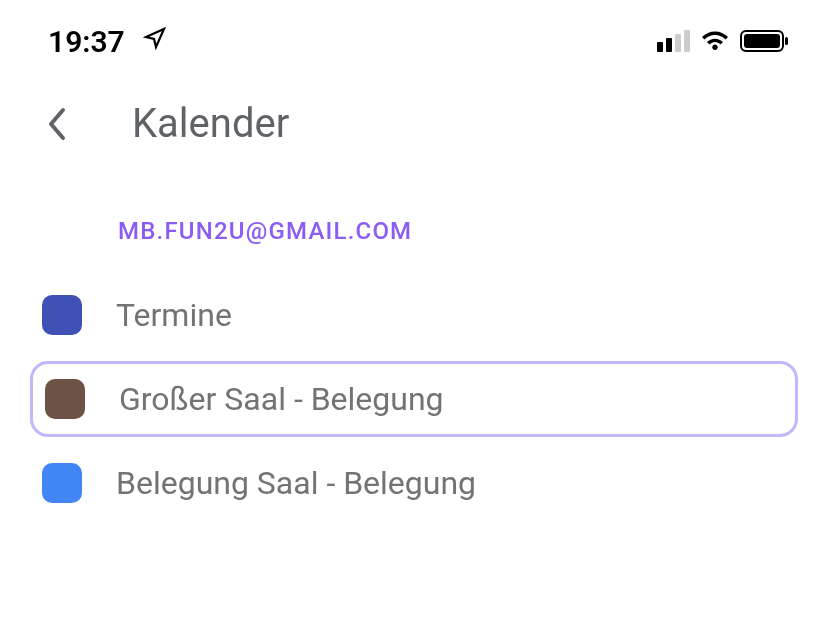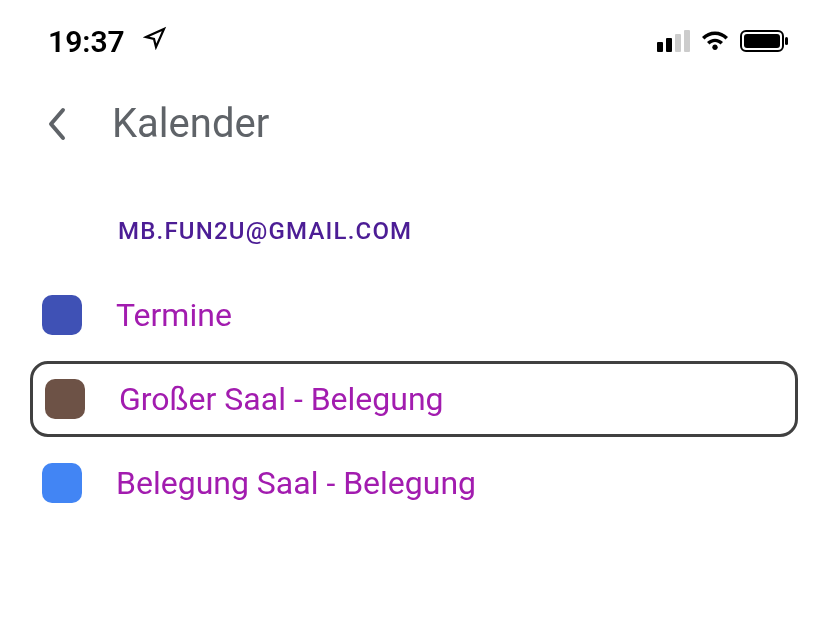--- a/index.html
+++ b/index.html
@@ -77,21 +77,21 @@
     .battery-icon svg {
       width: 50px;
       height: 24px;
       display: block;
     }
     
     .header {
       display: flex;
       align-items: center;
       padding: 30px 42px 20px 42px;
-      gap: 40px;
+      gap: 60px;
     }
     
     .back-button {
       color: #5f6368;
       display: flex;
       align-items: center;
       justify-content: center;
       width: 30px;
       cursor: pointer;
     }
@@ -105,57 +105,57 @@
     .page-title {
       font-size: 40px;
       font-weight: 400;
       color: #5f6368;
     }
     
     .section-header {
       padding: 50px 0 30px 118px;
       font-size: 24px;
       font-weight: 500;
-      color: #4c1d95;
+      color: #8b5cf6;
       letter-spacing: 1.2px;
     }
     
     .calendar-list {
       display: flex;
       flex-direction: column;
     }
     
     .calendar-item {
       display: flex;
       align-items: center;
       padding: 20px 42px 20px 42px;
       gap: 34px;
       cursor: pointer;
       position: relative;
     }
     
     .calendar-item.highlighted {
-      border: 3px solid #404040;
+      border: 3px solid #c4b5fd;
       border-radius: 18px;
       margin: 6px 30px;
       padding: 15px 12px 15px 12px;
       gap: 34px;
     }
     
     .color-swatch {
       width: 40px;
       height: 40px;
       border-radius: 10px;
       flex-shrink: 0;
     }
     
     .calendar-label {
       font-size: 32px;
       font-weight: 400;
-      color: #a21caf;
+      color: #737373;
     }
   </style>
 </head>
 <body>
 
 <div class="status-bar">
   <div class="status-left">
     <span class="time">19:37</span>
     <span class="location-icon">
       <svg width="24" height="24" viewBox="0 0 24 24" fill="none" stroke="#000" stroke-width="2.2">

